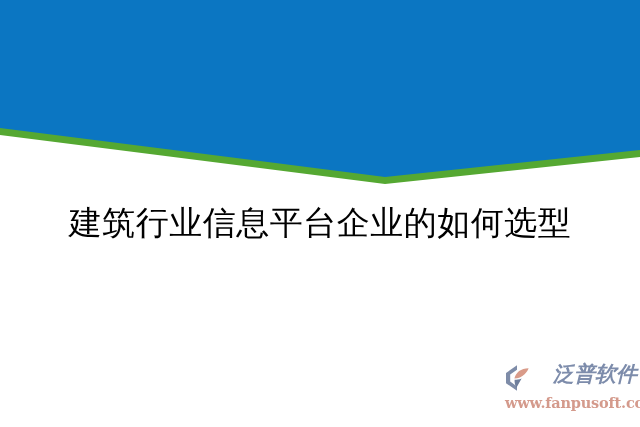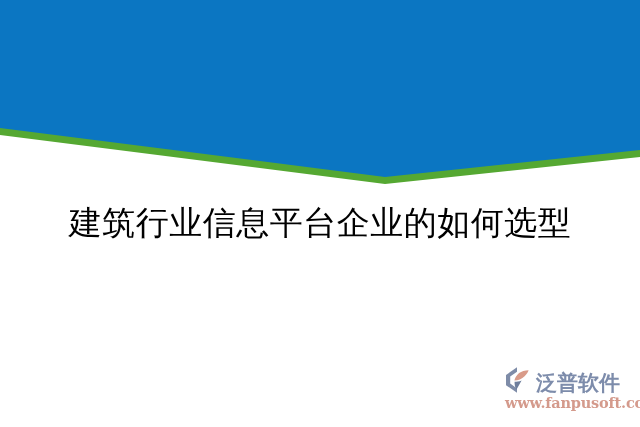--- a/index.html
+++ b/index.html
@@ -58,23 +58,24 @@
     position: absolute;
     right: 10px;
     bottom: 12px;
     display: flex;
     flex-direction: column;
     align-items: flex-start;
     width: 126px;
   }
   .logo-row {
     display: flex;
-    align-items: flex-end;
-    gap: 3px;
+    align-items: flex-start;
+    gap: 20px;
     height: 30px;
+    font-style: italic;
   }
   .logo-mark {
     width: 29px;
     height: 28px;
     flex: 0 0 29px;
   }
   .logo-mark svg {
     display: block;
     width: 29px;
     height: 28px;

